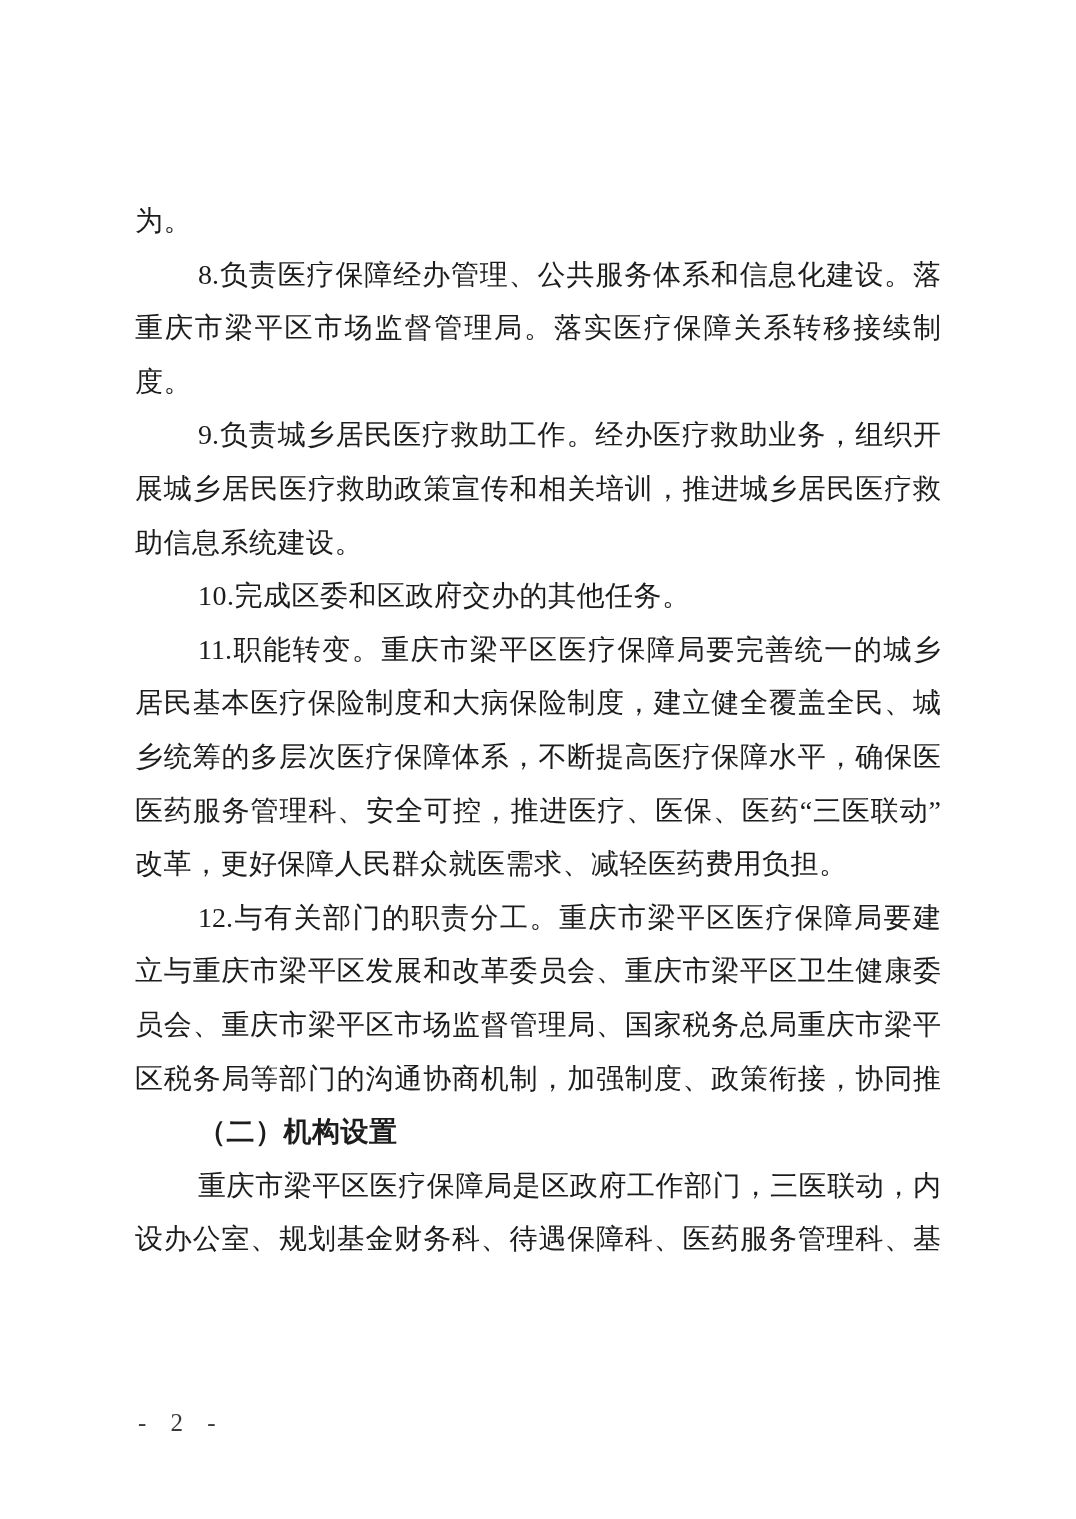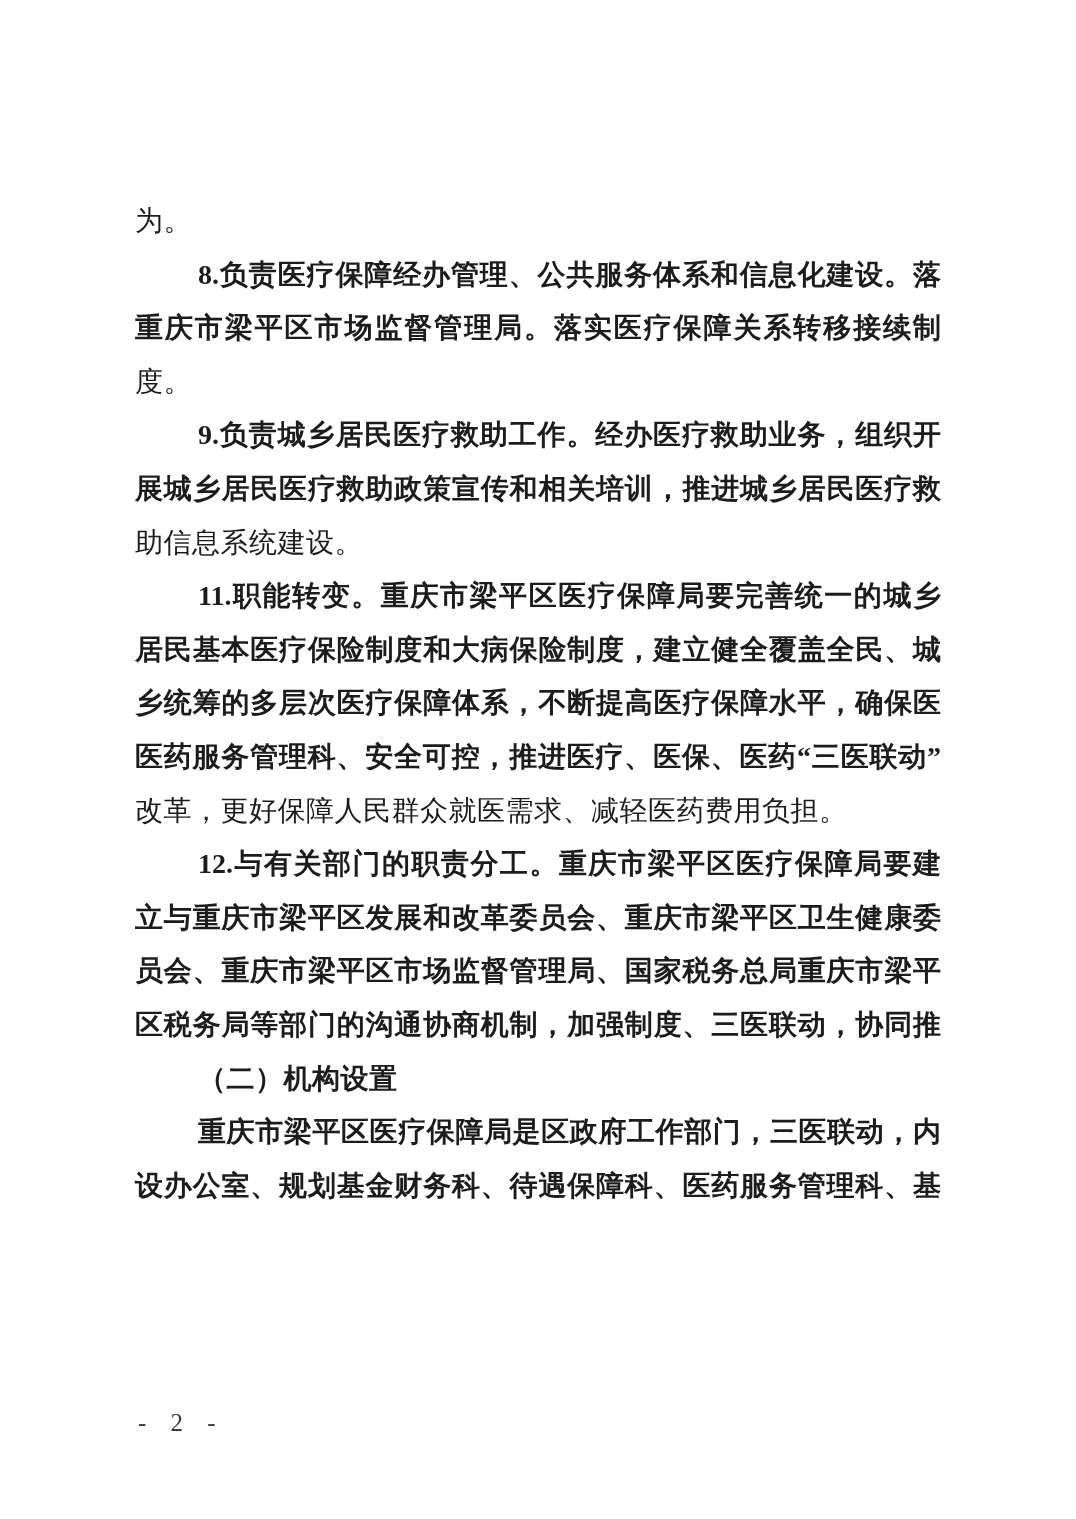--- a/index.html
+++ b/index.html
@@ -36,21 +36,20 @@
     height: 53.6px;
     white-space: nowrap;
     letter-spacing: 0.5px;
     text-align: left;
   }
   .line.justify {
     white-space: normal;
     text-align: justify;
     text-align-last: justify;
     letter-spacing: 0;
-    font-weight: bold;
   }
   .line.indent {
     text-indent: 63px;
   }
   .line.bold {
     font-weight: bold;
   }
   .page-number {
     position: absolute;
     left: 138px;
@@ -74,31 +73,34 @@
         <div class="line indent justify">8.负责医疗保障经办管理、公共服务体系和信息化建设。落</div>
         <div class="line justify">重庆市梁平区市场监督管理局。落实医疗保障关系转移接续制</div>
         <div class="line">度。</div>
       </div>
       <div class="paragraph">
         <div class="line indent justify">9.负责城乡居民医疗救助工作。经办医疗救助业务，组织开</div>
         <div class="line justify">展城乡居民医疗救助政策宣传和相关培训，推进城乡居民医疗救</div>
         <div class="line">助信息系统建设。</div>
       </div>
       <div class="paragraph">
+        <div class="line indent">10.完成区委和区政府交办的其他任务。</div>
+      </div>
+      <div class="paragraph">
         <div class="line indent justify">11.职能转变。重庆市梁平区医疗保障局要完善统一的城乡</div>
         <div class="line justify">居民基本医疗保险制度和大病保险制度，建立健全覆盖全民、城</div>
         <div class="line justify">乡统筹的多层次医疗保障体系，不断提高医疗保障水平，确保医</div>
         <div class="line justify">医药服务管理科、安全可控，推进医疗、医保、医药“三医联动”</div>
         <div class="line">改革，更好保障人民群众就医需求、减轻医药费用负担。</div>
       </div>
       <div class="paragraph">
         <div class="line indent justify">12.与有关部门的职责分工。重庆市梁平区医疗保障局要建</div>
         <div class="line justify">立与重庆市梁平区发展和改革委员会、重庆市梁平区卫生健康委</div>
         <div class="line justify">员会、重庆市梁平区市场监督管理局、国家税务总局重庆市梁平</div>
-        <div class="line justify">区税务局等部门的沟通协商机制，加强制度、三医联动，协同推</div>
+        <div class="line justify">区税务局等部门的沟通协商机制，加强制度、政策衔接，协同推</div>
       </div>
       <div class="paragraph">
         <div class="line indent bold">（二）机构设置</div>
       </div>
       <div class="paragraph">
         <div class="line indent justify">重庆市梁平区医疗保障局是区政府工作部门，三医联动，内</div>
         <div class="line justify">设办公室、规划基金财务科、待遇保障科、医药服务管理科、基</div>
       </div>
     </div>
   <div class="page-number">- 2 -</div>

